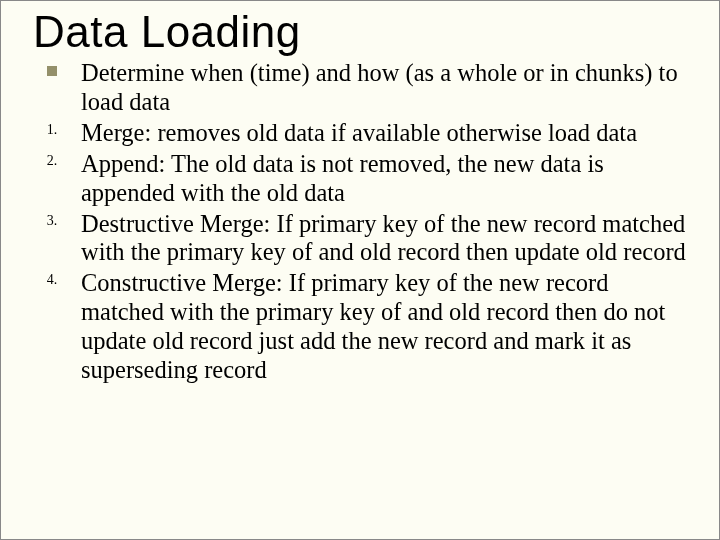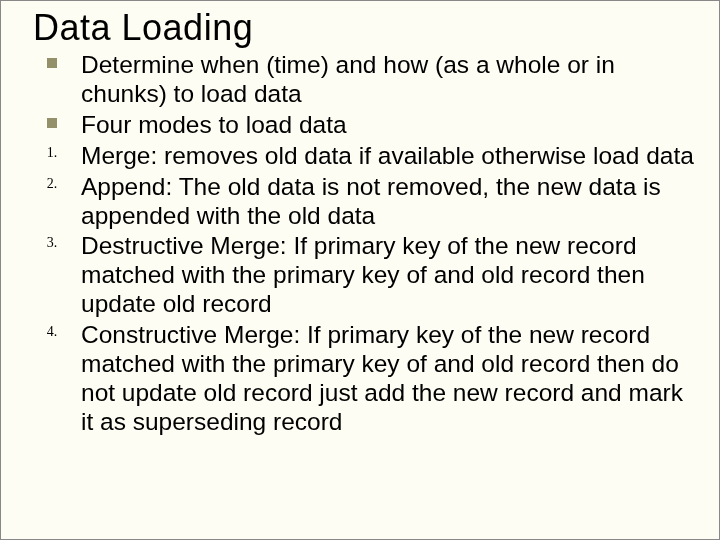--- a/index.html
+++ b/index.html
@@ -12,21 +12,21 @@
     color: #000;
   }
   .slide {
     box-sizing: border-box;
     width: 720px;
     height: 540px;
     padding: 6px 22px 10px 22px;
     border: 1px solid #888;
   }
   .title {
-    font-size: 36px;
+    font-size: 44px;
     font-weight: 400;
     margin: 0 0 2px 10px;
     letter-spacing: 0.5px;
   }
   .body {
     font-size: 24.5px;
     line-height: 1.18;
   }
   .row {
     display: flex;
@@ -46,42 +46,37 @@
     color: #000;
   }
   .sq {
     width: 10px;
     height: 10px;
     background: #94906a;
     display: inline-block;
   }
   .text {
     flex: 1 1 auto;
+    font-family: Liberation Serif, serif;
   }
 </style>
 </head>
 <body>
 
 <div class="slide">
   <h1 class="title">Data Loading</h1>
   <div class="body">
 
     <div class="row">
       <div class="marker">
           <span class="sq"></span>
         </div>
       <div class="text">Determine when (time) and how (as a whole or in chunks) to load data</div>
     </div>
 
-    <div class="row">
-      <div class="marker">
-          <span class="sq"></span>
-        </div>
-      <div class="text">Four modes to load data</div>
-    </div>
 
     <div class="row">
       <div class="marker num">1.</div>
       <div class="text">Merge: removes old data if available otherwise load data</div>
     </div>
 
     <div class="row">
       <div class="marker num">2.</div>
       <div class="text">Append: The old data is not removed, the new data is appended with the old data</div>
     </div>

